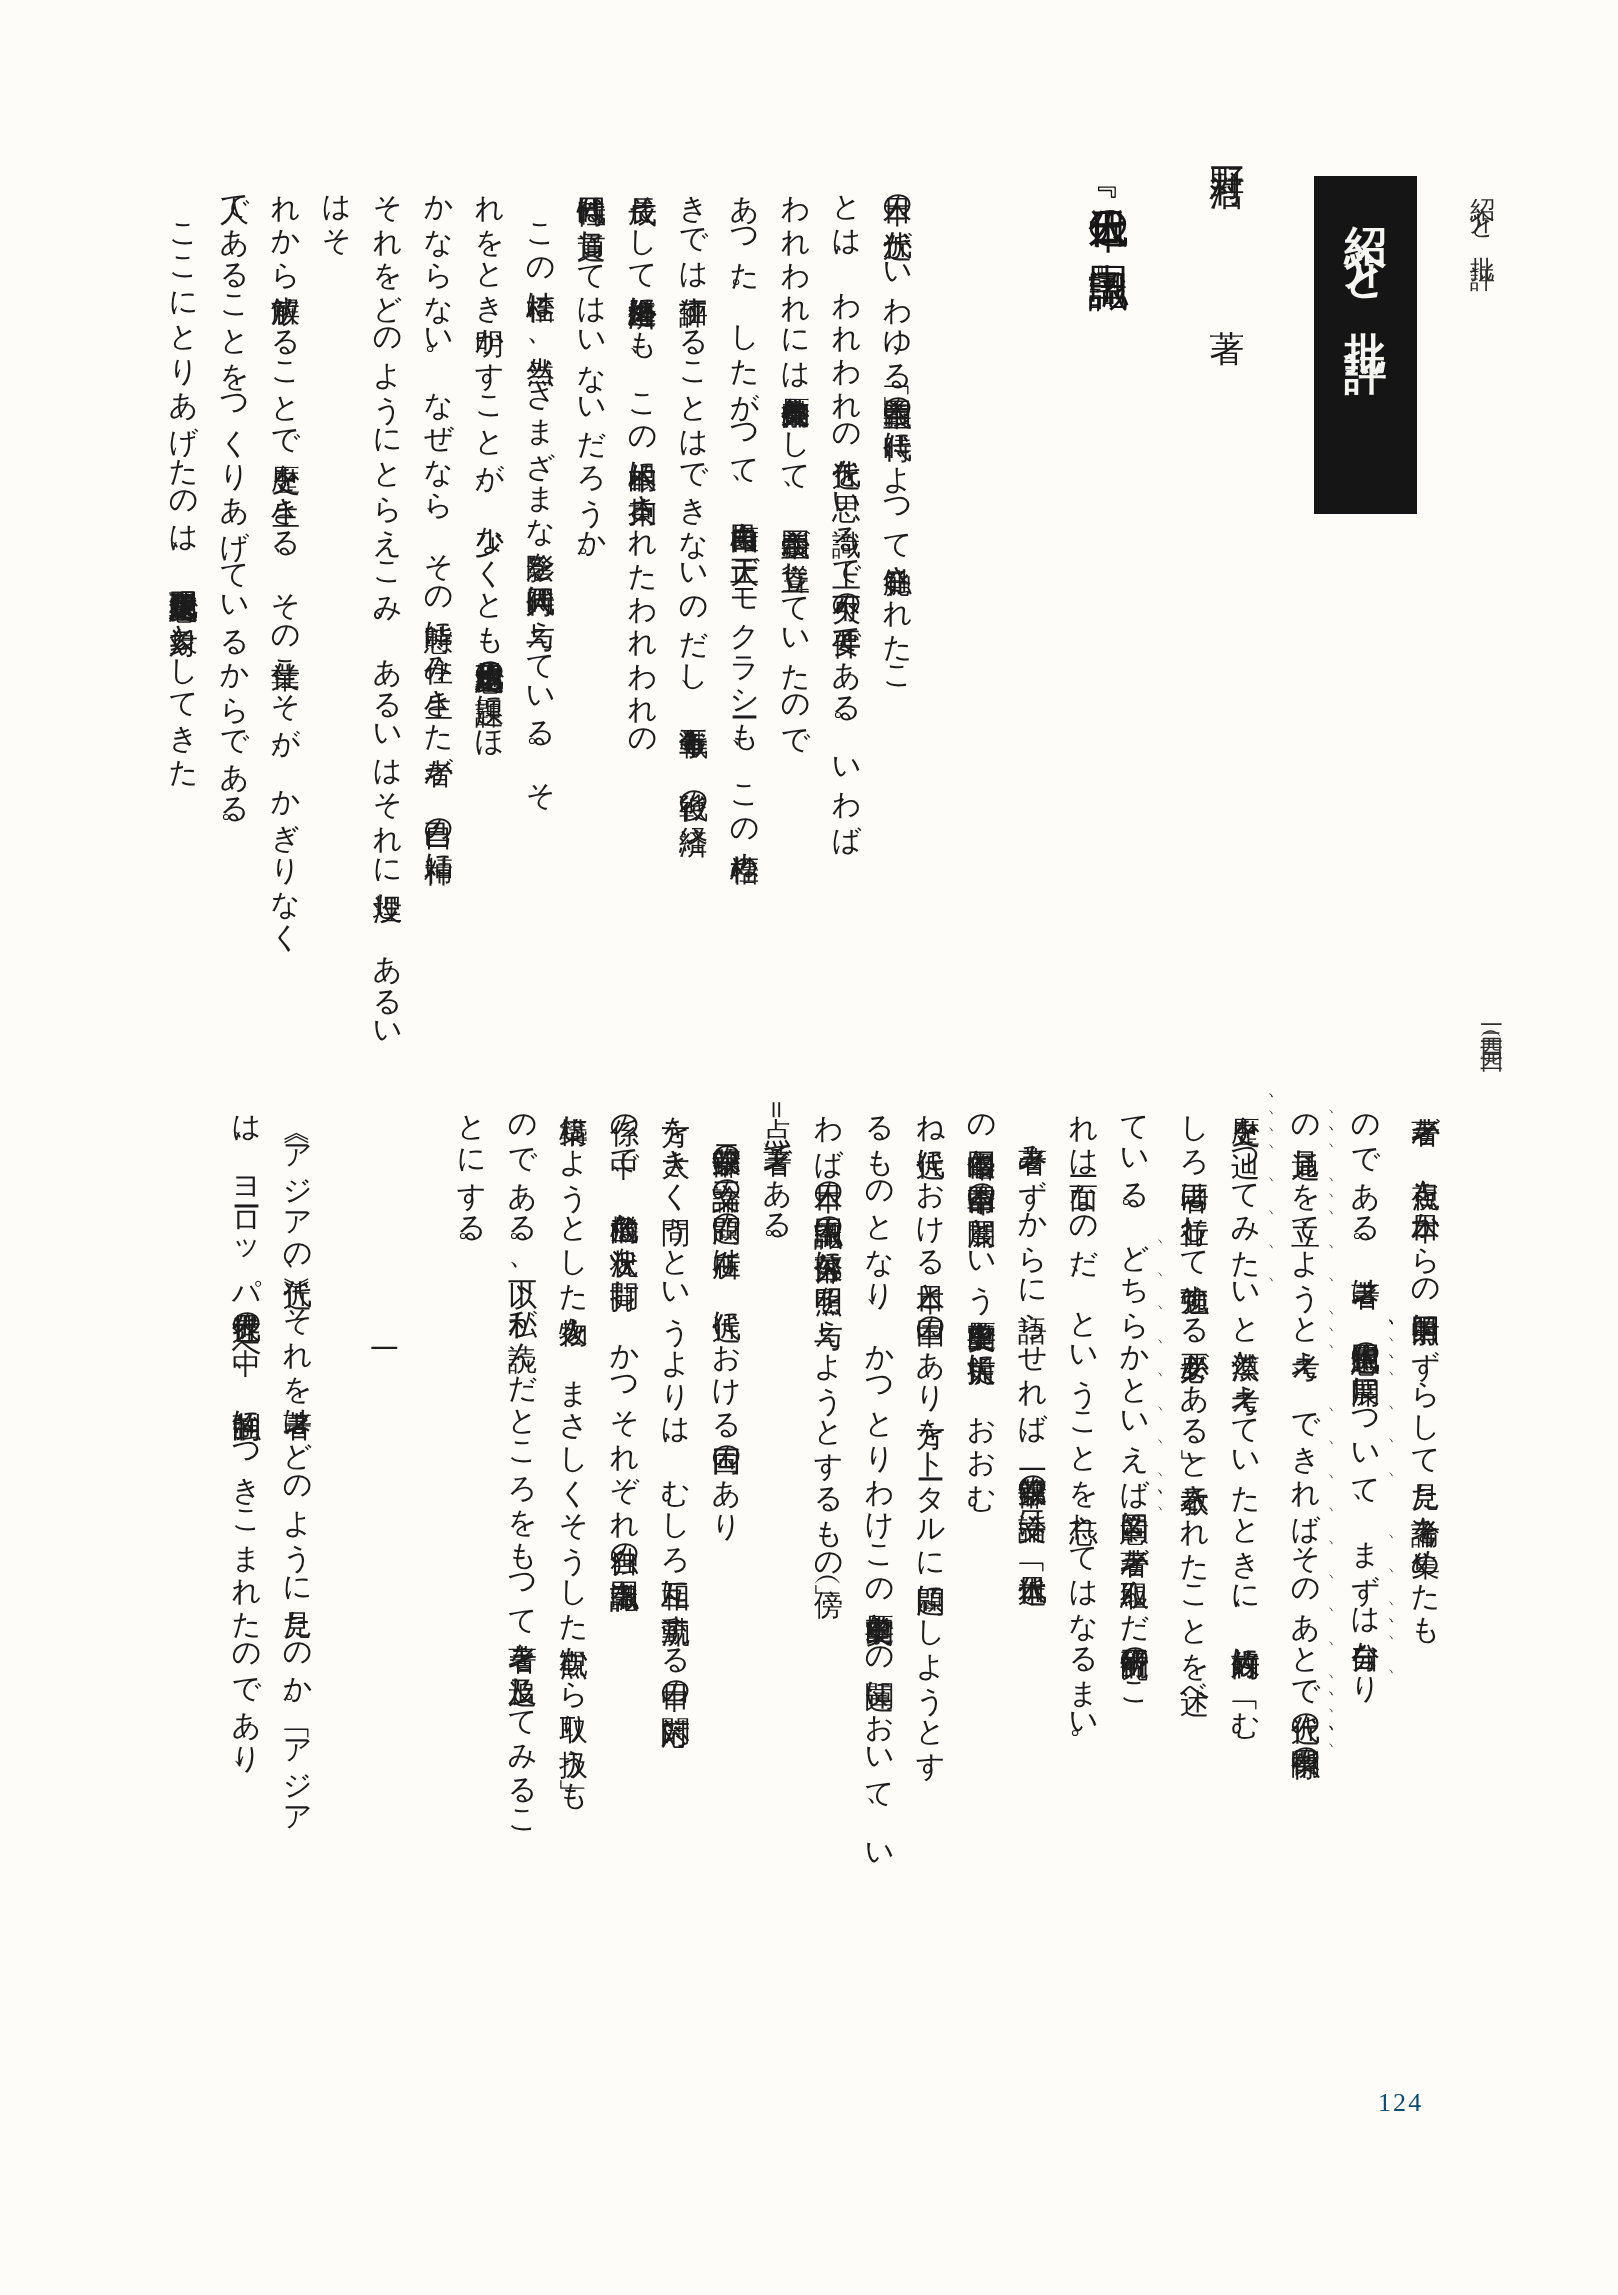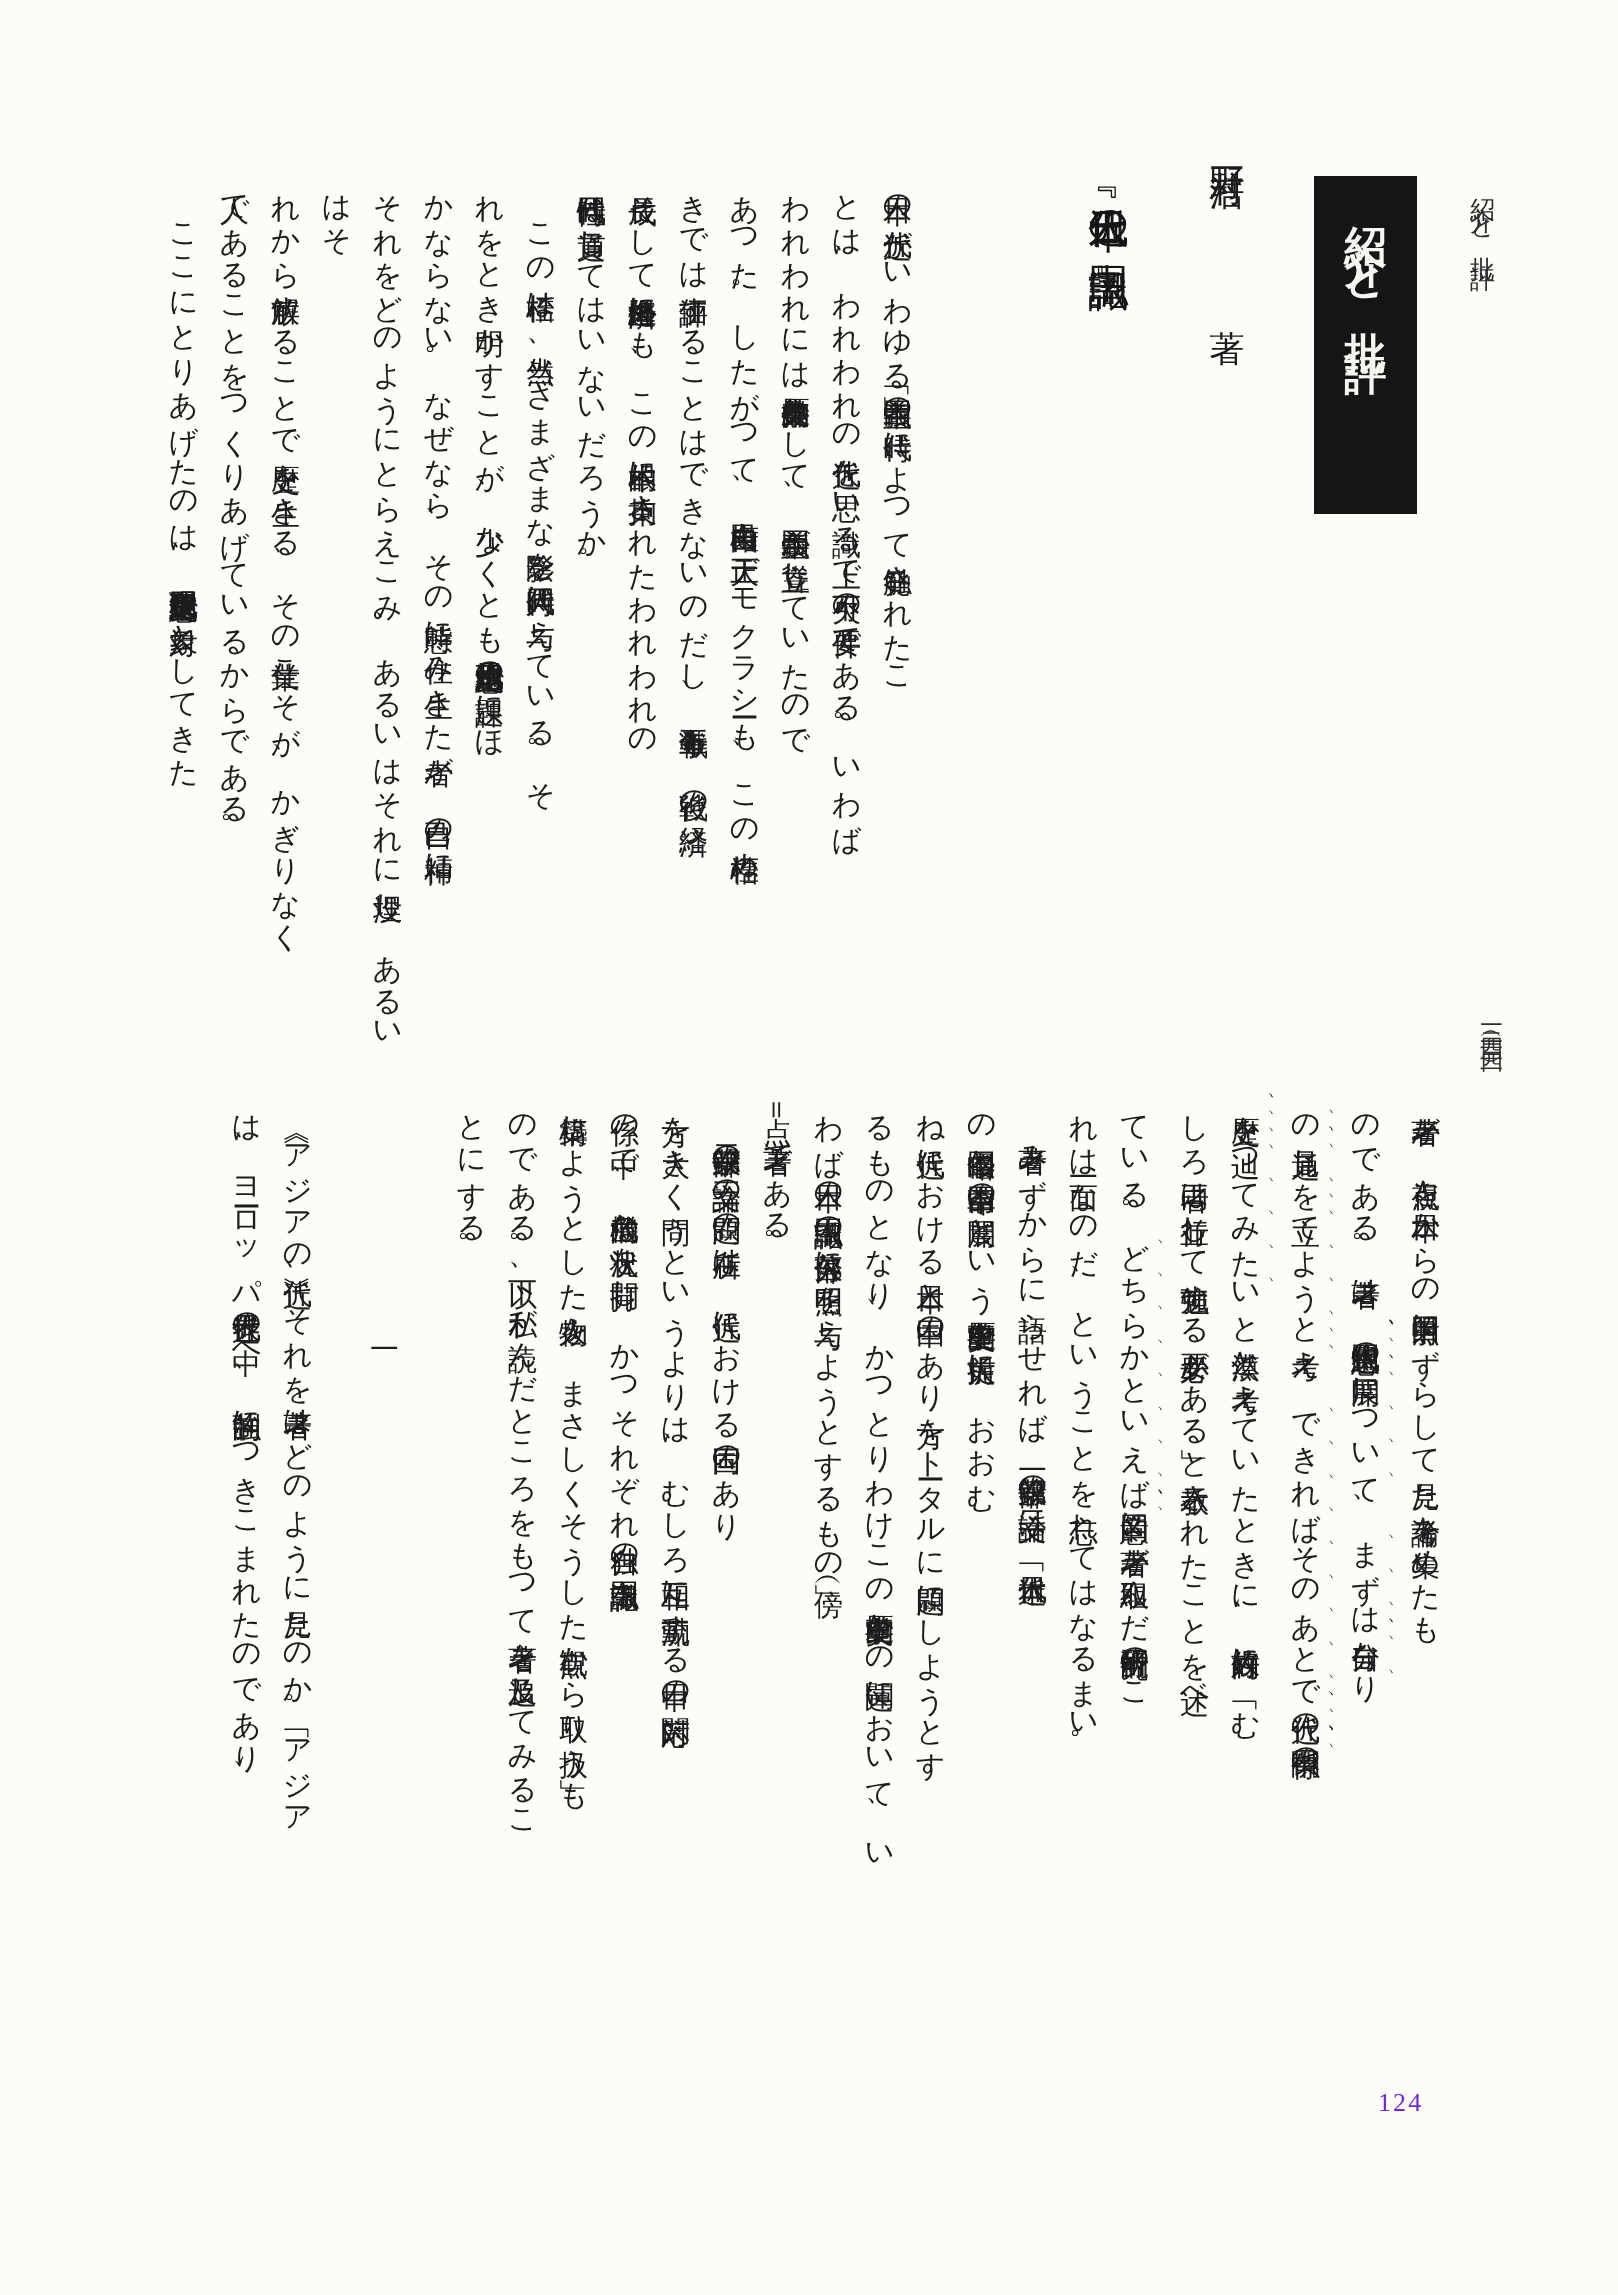--- a/index.html
+++ b/index.html
@@ -60,21 +60,21 @@
   }
   
   .margin-folio {
     position:absolute; left:1476px; top:1013px;
     writing-mode:vertical-rl;
     font-size:23px; letter-spacing:3.5px; color:#2e2e2e;
   }
   
   .page-number {
     position:absolute; left:1378px; top:2088px;
-    font-size:26px; letter-spacing:2.1px; color:#6d28d9;
+    font-size:26px; letter-spacing:2.1px; color:#0c4a6e;
   }
 </style>
 </head>
 <body>
 
 <div class="page">
 
   <div class="running-head">紹介と批評</div>
 
   <div class="banner">

